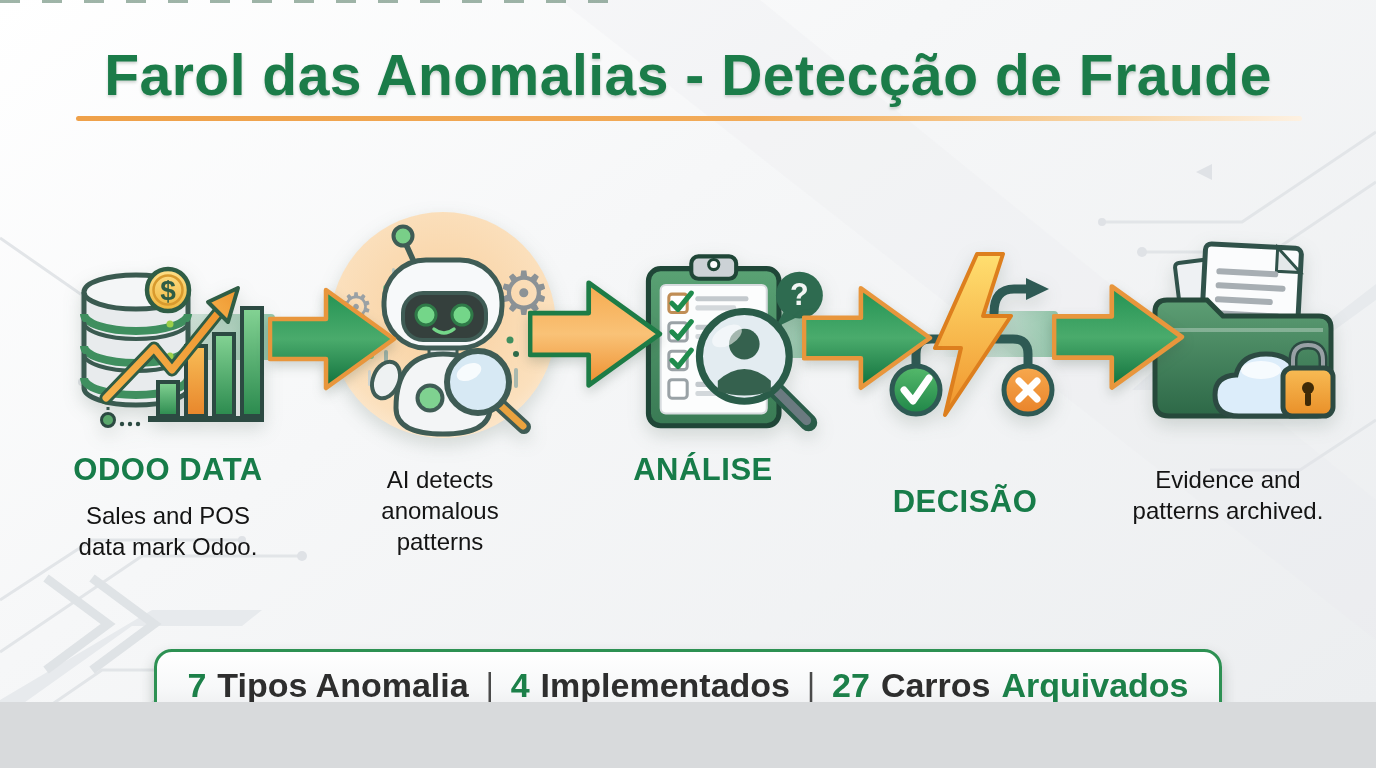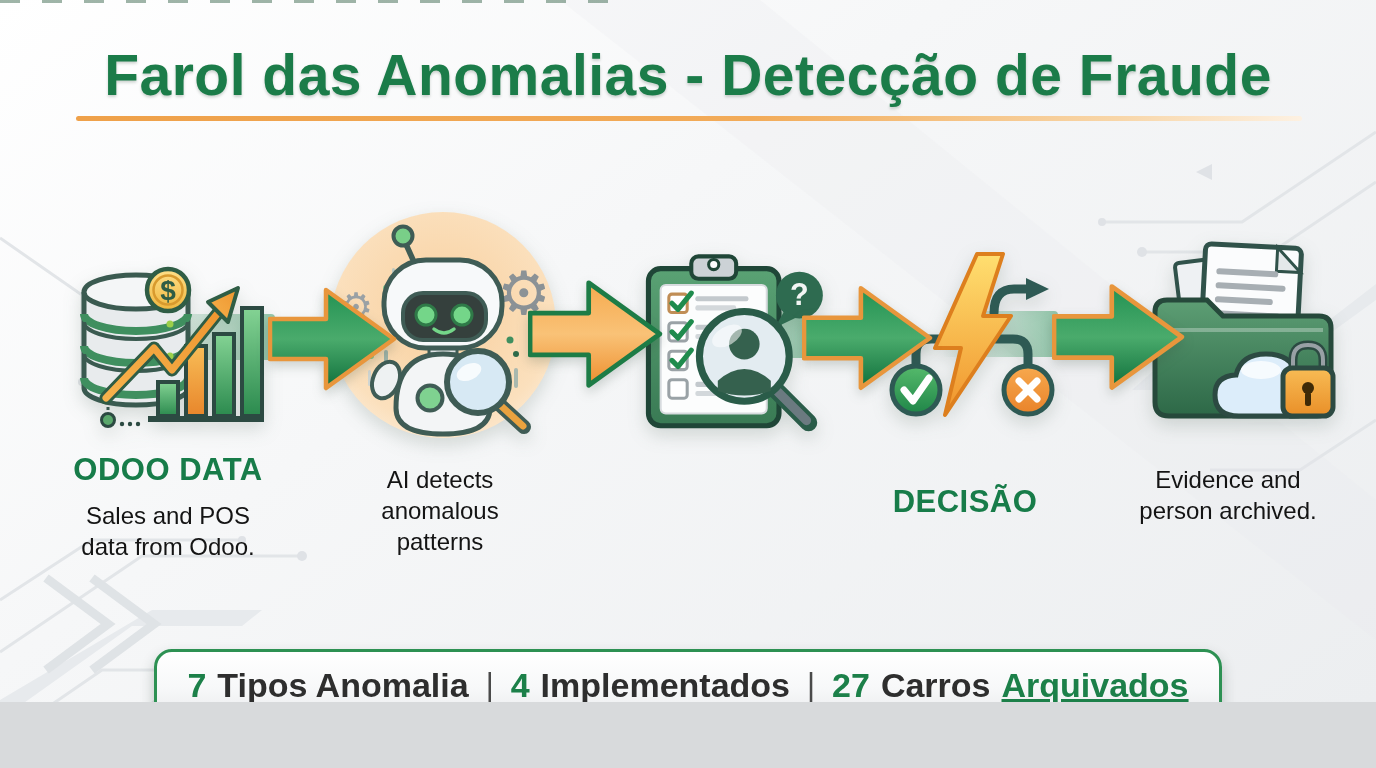--- a/index.html
+++ b/index.html
@@ -32,21 +32,21 @@
   .stats-bar{
     position:absolute;left:154px;top:649px;width:1068px;height:72px;z-index:2;
     border:3.5px solid #2d9153;border-radius:18px;box-sizing:border-box;
     background:linear-gradient(180deg,#ffffff 0%,#f7f8f9 55%,#e9ebed 100%);
     box-shadow:0 7px 14px rgba(40,60,50,.28);
     display:flex;align-items:center;justify-content:center;
   }
   .stats-inner{display:flex;align-items:center;font-size:34px;font-weight:bold;color:#2e2e2e;white-space:nowrap;}
   .stat-value{color:#1c8049;margin-right:11px;}
   .stat-label{color:#2e2e2e;text-align:right;}
-  .stat-suffix{color:#1c8049;margin-left:11px;text-decoration:underline;}
+  .stat-suffix{color:#1c8049;margin-left:11px;}
   .stat-suffix:empty{display:none;margin:0;}
   .stat-sep{color:#4a4a4a;font-weight:normal;margin:0 17px;font-size:31px;}
 </style>
 </head>
 <body>
 
 <div class="canvas">
 
   <svg class="bg-deco" viewBox="0 0 1376 768">
     <g stroke="#e2e5e8" stroke-width="3" fill="none">
@@ -323,32 +323,33 @@
       <stop offset="0" stop-color="#239253"></stop>
           <stop offset="0.5" stop-color="#4aab6c"></stop>
           <stop offset="1" stop-color="#10703c"></stop>
         </linearGradient>
       </defs>
     <polygon points="2,35 58,35 58,6 126,55 58,104 58,75 2,75" fill="url(#ga4)" stroke="#e8963c" stroke-width="4.5" stroke-linejoin="round"></polygon>
   </svg>
 
   <div class="step-text" style="left:43px;">
     <div class="step-label">ODOO DATA</div>
-    <div class="step-desc w1">Sales and POS data from Odoo.</div>
+    <div class="step-desc w1">Sales and POS data mark Odoo.</div>
   </div>
   <div class="step-text" style="left:315px;">
     <div class="step-desc w2">AI detects anomalous patterns</div>
   </div>
   <div class="step-text" style="left:578px;">
+    <div class="step-label">ANÁLISE</div>
   </div>
   <div class="step-text" style="left:840px;margin-top:32px;">
     <div class="step-label">DECISÃO</div>
   </div>
   <div class="step-text" style="left:1103px;">
-    <div class="step-desc w5">Evidence and person archived.</div>
+    <div class="step-desc w5">Evidence and patterns archived.</div>
   </div>
 
   <div class="stats-bar">
     <div class="stats-inner">
       <span class="stat-value">7</span>
         <span class="stat-label">Tipos Anomalia</span>
       <span class="stat-sep">|</span>
       <span class="stat-value">4</span>
         <span class="stat-label">Implementados</span>
       <span class="stat-sep">|</span>

